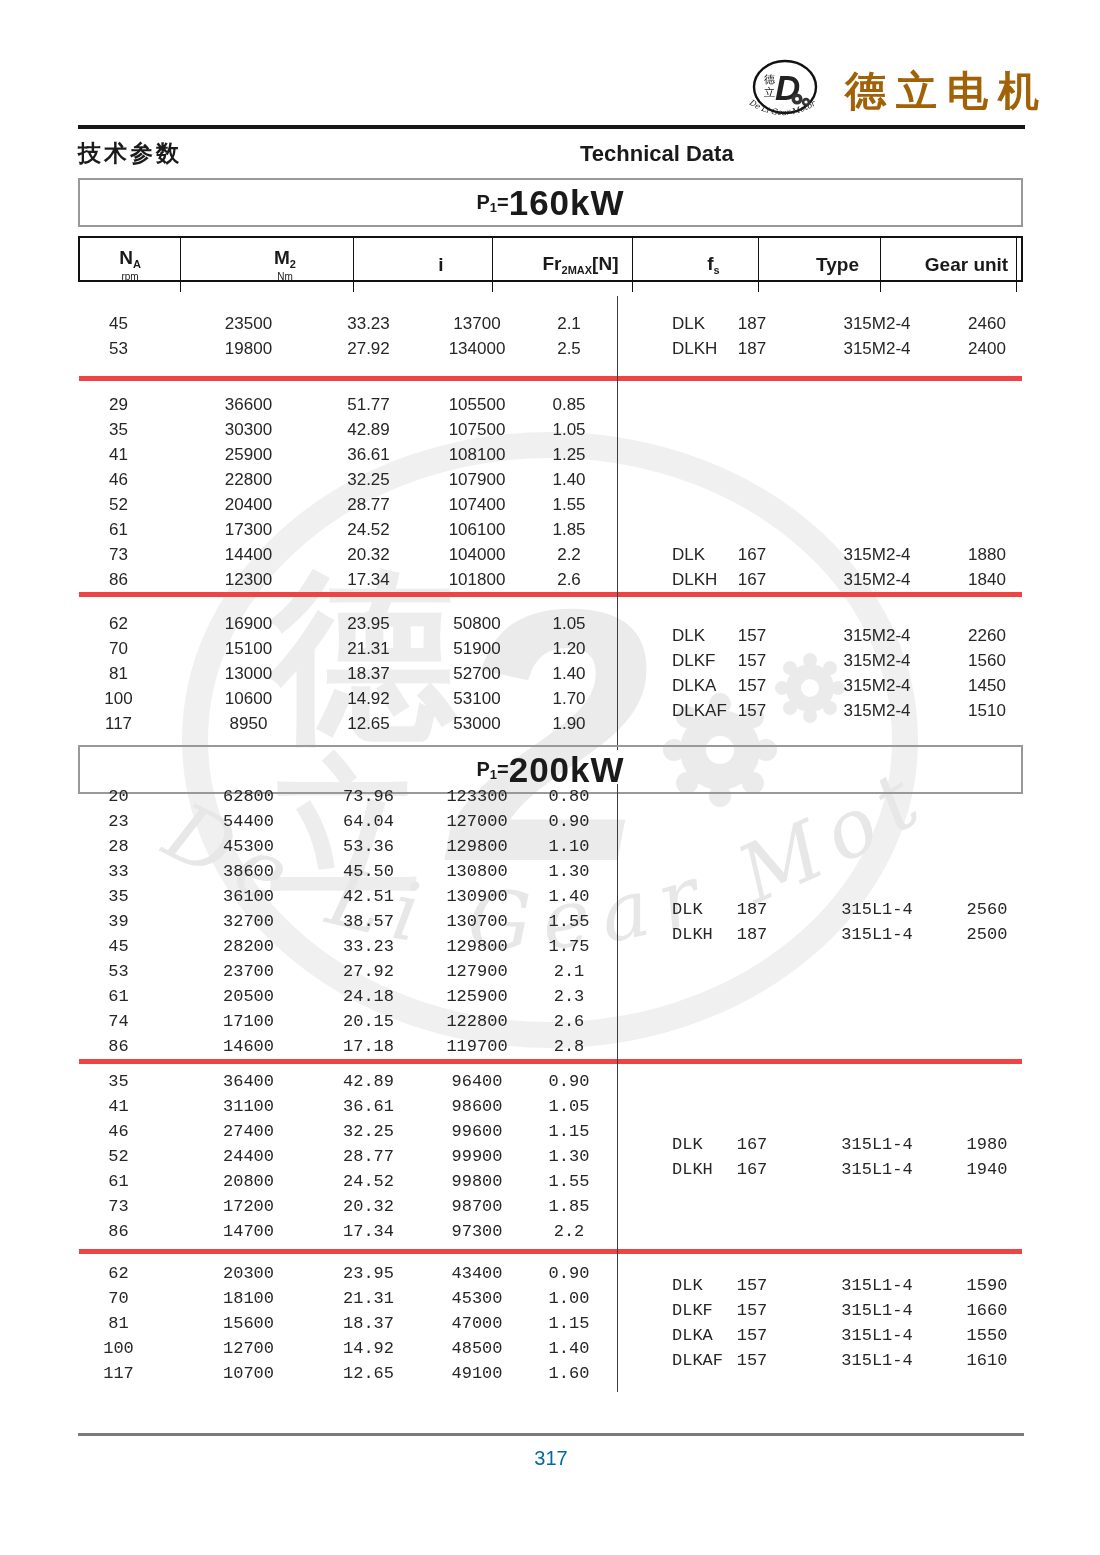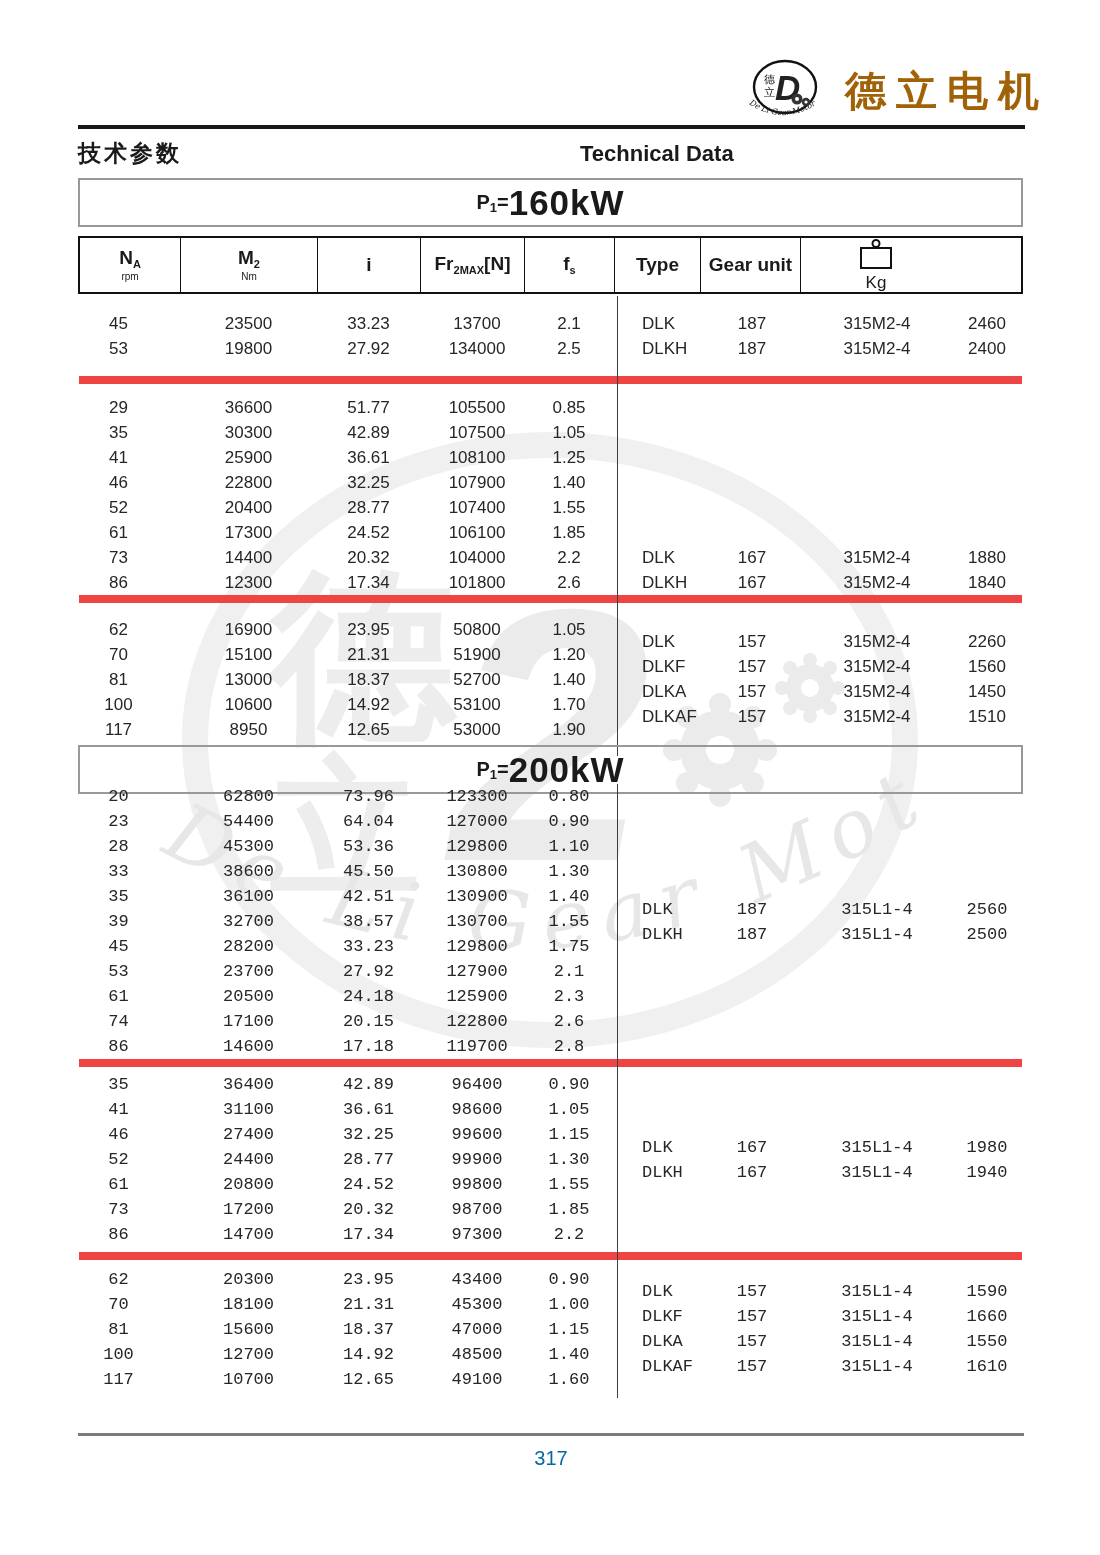--- a/index.html
+++ b/index.html
@@ -18,47 +18,47 @@
   .t-en{position:absolute;left:580px;top:141px;font-size:22px;font-weight:bold;z-index:1;}
 
   
   .pbox{position:absolute;left:78px;width:945px;height:49px;border:2px solid #999;box-sizing:border-box;
         display:flex;align-items:center;justify-content:center;background:transparent;z-index:1;}
   .pp{font-weight:bold;font-size:20px;}
   .pp sub{font-size:13px;font-weight:bold;vertical-align:-3px;}
   .pv{font-weight:bold;font-size:35px;letter-spacing:1px;}
 
   
-  .colheader{position:absolute;left:78px;top:236px;width:945px;height:58px;border:2px solid #111;
+  .colheader{position:absolute;left:78px;top:236px;width:945px;height:46px;border:2px solid #111;
              box-sizing:border-box;display:grid;z-index:1;background:transparent;
-             grid-template-columns:101px 137px 103px 104px 90px 86px 100px 150px 70px;}
+             grid-template-columns:101px 137px 103px 104px 90px 86px 100px 150px 70px;gap:36px;}
   .hcell{border-right:1px solid #111;display:flex;flex-direction:column;align-items:center;justify-content:center;gap:2px;}
   .hcell:last-child{border-right:none;}
   .hmain{font-weight:bold;font-size:19px;line-height:1.05;white-space:nowrap;}
   .hmain sub{font-size:11px;font-weight:bold;vertical-align:-4px;letter-spacing:0;}
   .hunit{font-size:10px;line-height:1;}
   .wicon{width:28px;height:18px;border:2px solid #111;position:relative;margin-top:9px;margin-bottom:3px;}
   .wicon::before{content:"";position:absolute;left:50%;top:-10px;transform:translateX(-50%);
                  width:5px;height:5px;border:2px solid #111;border-radius:50%;background:#fff;}
   .kg{font-weight:normal;font-size:17px;}
 
   
   .datablock{position:absolute;left:79px;width:943px;z-index:1;}
   .datablock::before{content:"";position:absolute;left:538px;top:0;bottom:0;width:1px;background:#3c3c3c;}
   .group{display:flex;align-items:center;}
-  .group:not(:last-child){border-bottom:8px solid #ef4444;}
+  .group:not(:last-child){border-bottom:5px solid #ef4444;}
   .cols-left{width:538px;}
   .cols-right{flex:1;}
   .drow{display:grid;height:25px;align-items:center;font-size:17px;color:#262626;}
   .gridL{grid-template-columns:101px 137px 103px 104px 90px;}
   .gridR{grid-template-columns:85px 100px 150px 70px;}
   .drow span{text-align:center;white-space:nowrap;}
   .gridL span:first-child{padding-right:22px;}
   .gridL span:nth-child(4){padding-left:10px;}
-  .gridR span.type{text-align:left;padding-left:25px;}
+  .gridR span.type{text-align:left;padding-left:55px;}
 
   
   .footline{position:absolute;left:78px;top:1433px;width:946px;height:3px;background:#7b7b7b;z-index:1;}
   .pageno{position:absolute;left:78px;top:1447px;width:946px;text-align:center;font-size:20px;color:#0369a1;z-index:1;}
 </style>
 </head>
 <body>
 
 <svg class="wm" viewBox="0 0 880 700" aria-hidden="true">
   <ellipse cx="430" cy="320" rx="355" ry="295" fill="none" stroke="#f0f0f0" stroke-width="26"></ellipse>

